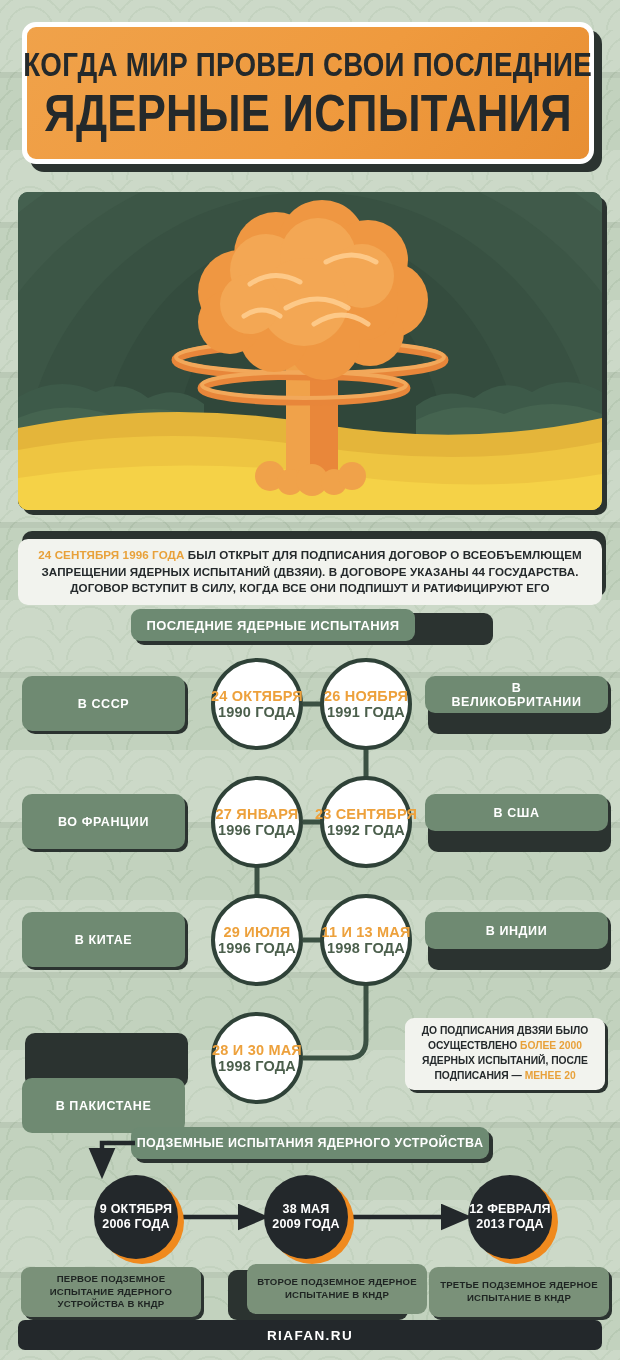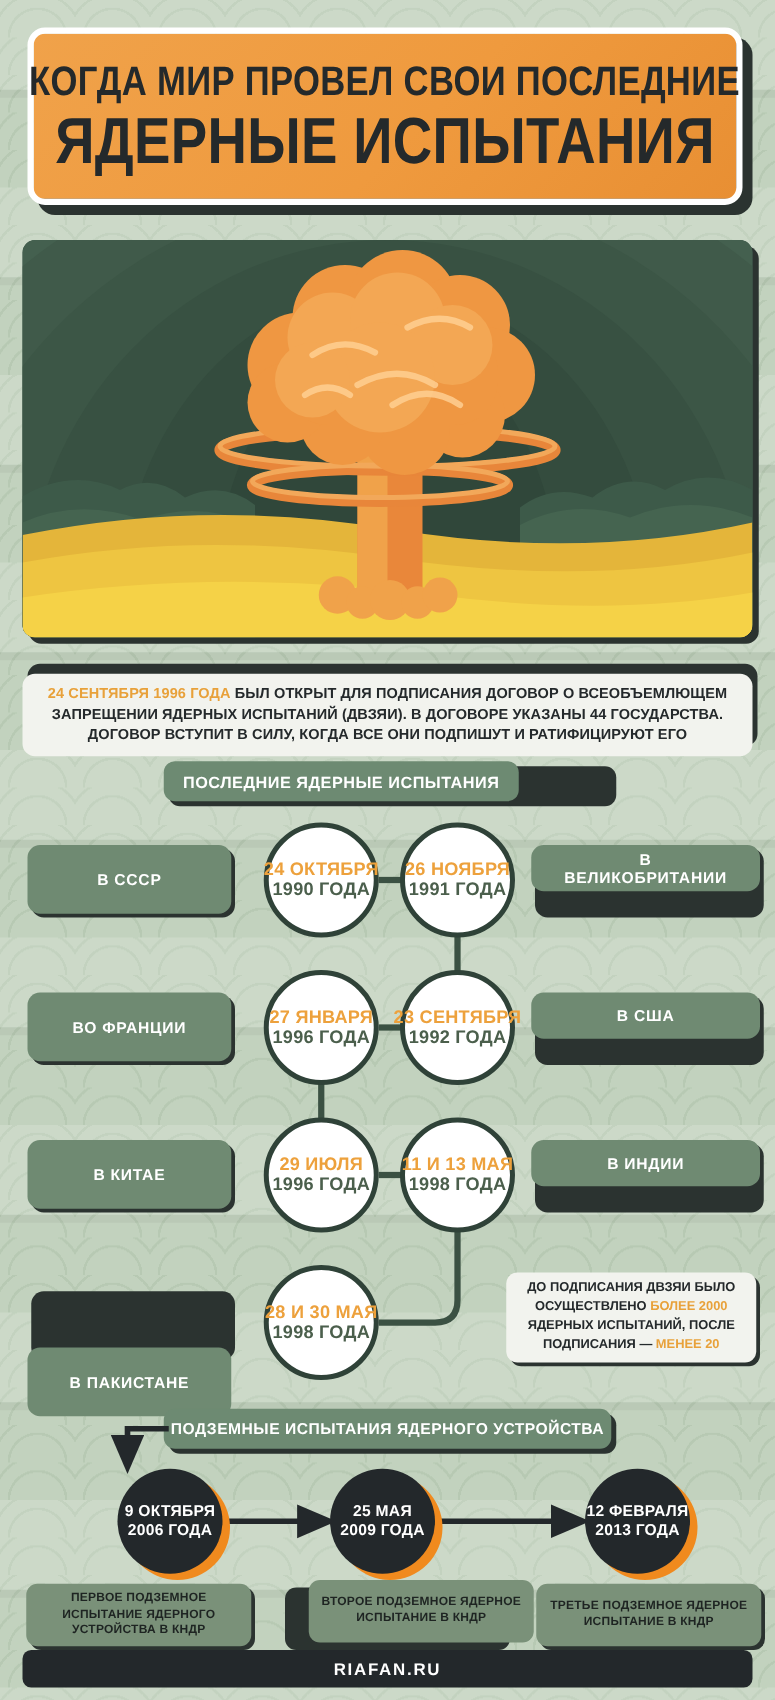--- a/index.html
+++ b/index.html
@@ -420,21 +420,21 @@
   <div class="bcircle-wrap" style="left:58px; top:1175px;margin-left:36px;">
     <div class="bcircle-glow"></div>
     <div class="bcircle">
       <span>9 ОКТЯБРЯ</span>
       <span>2006 ГОДА</span>
     </div>
   </div>
   <div class="bcircle-wrap" style="left:264px; top:1175px;">
     <div class="bcircle-glow"></div>
     <div class="bcircle">
-      <span>25 МАЯ</span>
+      <span>38 МАЯ</span>
       <span>2009 ГОДА</span>
     </div>
   </div>
   <div class="bcircle-wrap" style="left:468px; top:1175px;">
     <div class="bcircle-glow"></div>
     <div class="bcircle">
       <span>12 ФЕВРАЛЯ</span>
       <span>2013 ГОДА</span>
     </div>
   </div>

